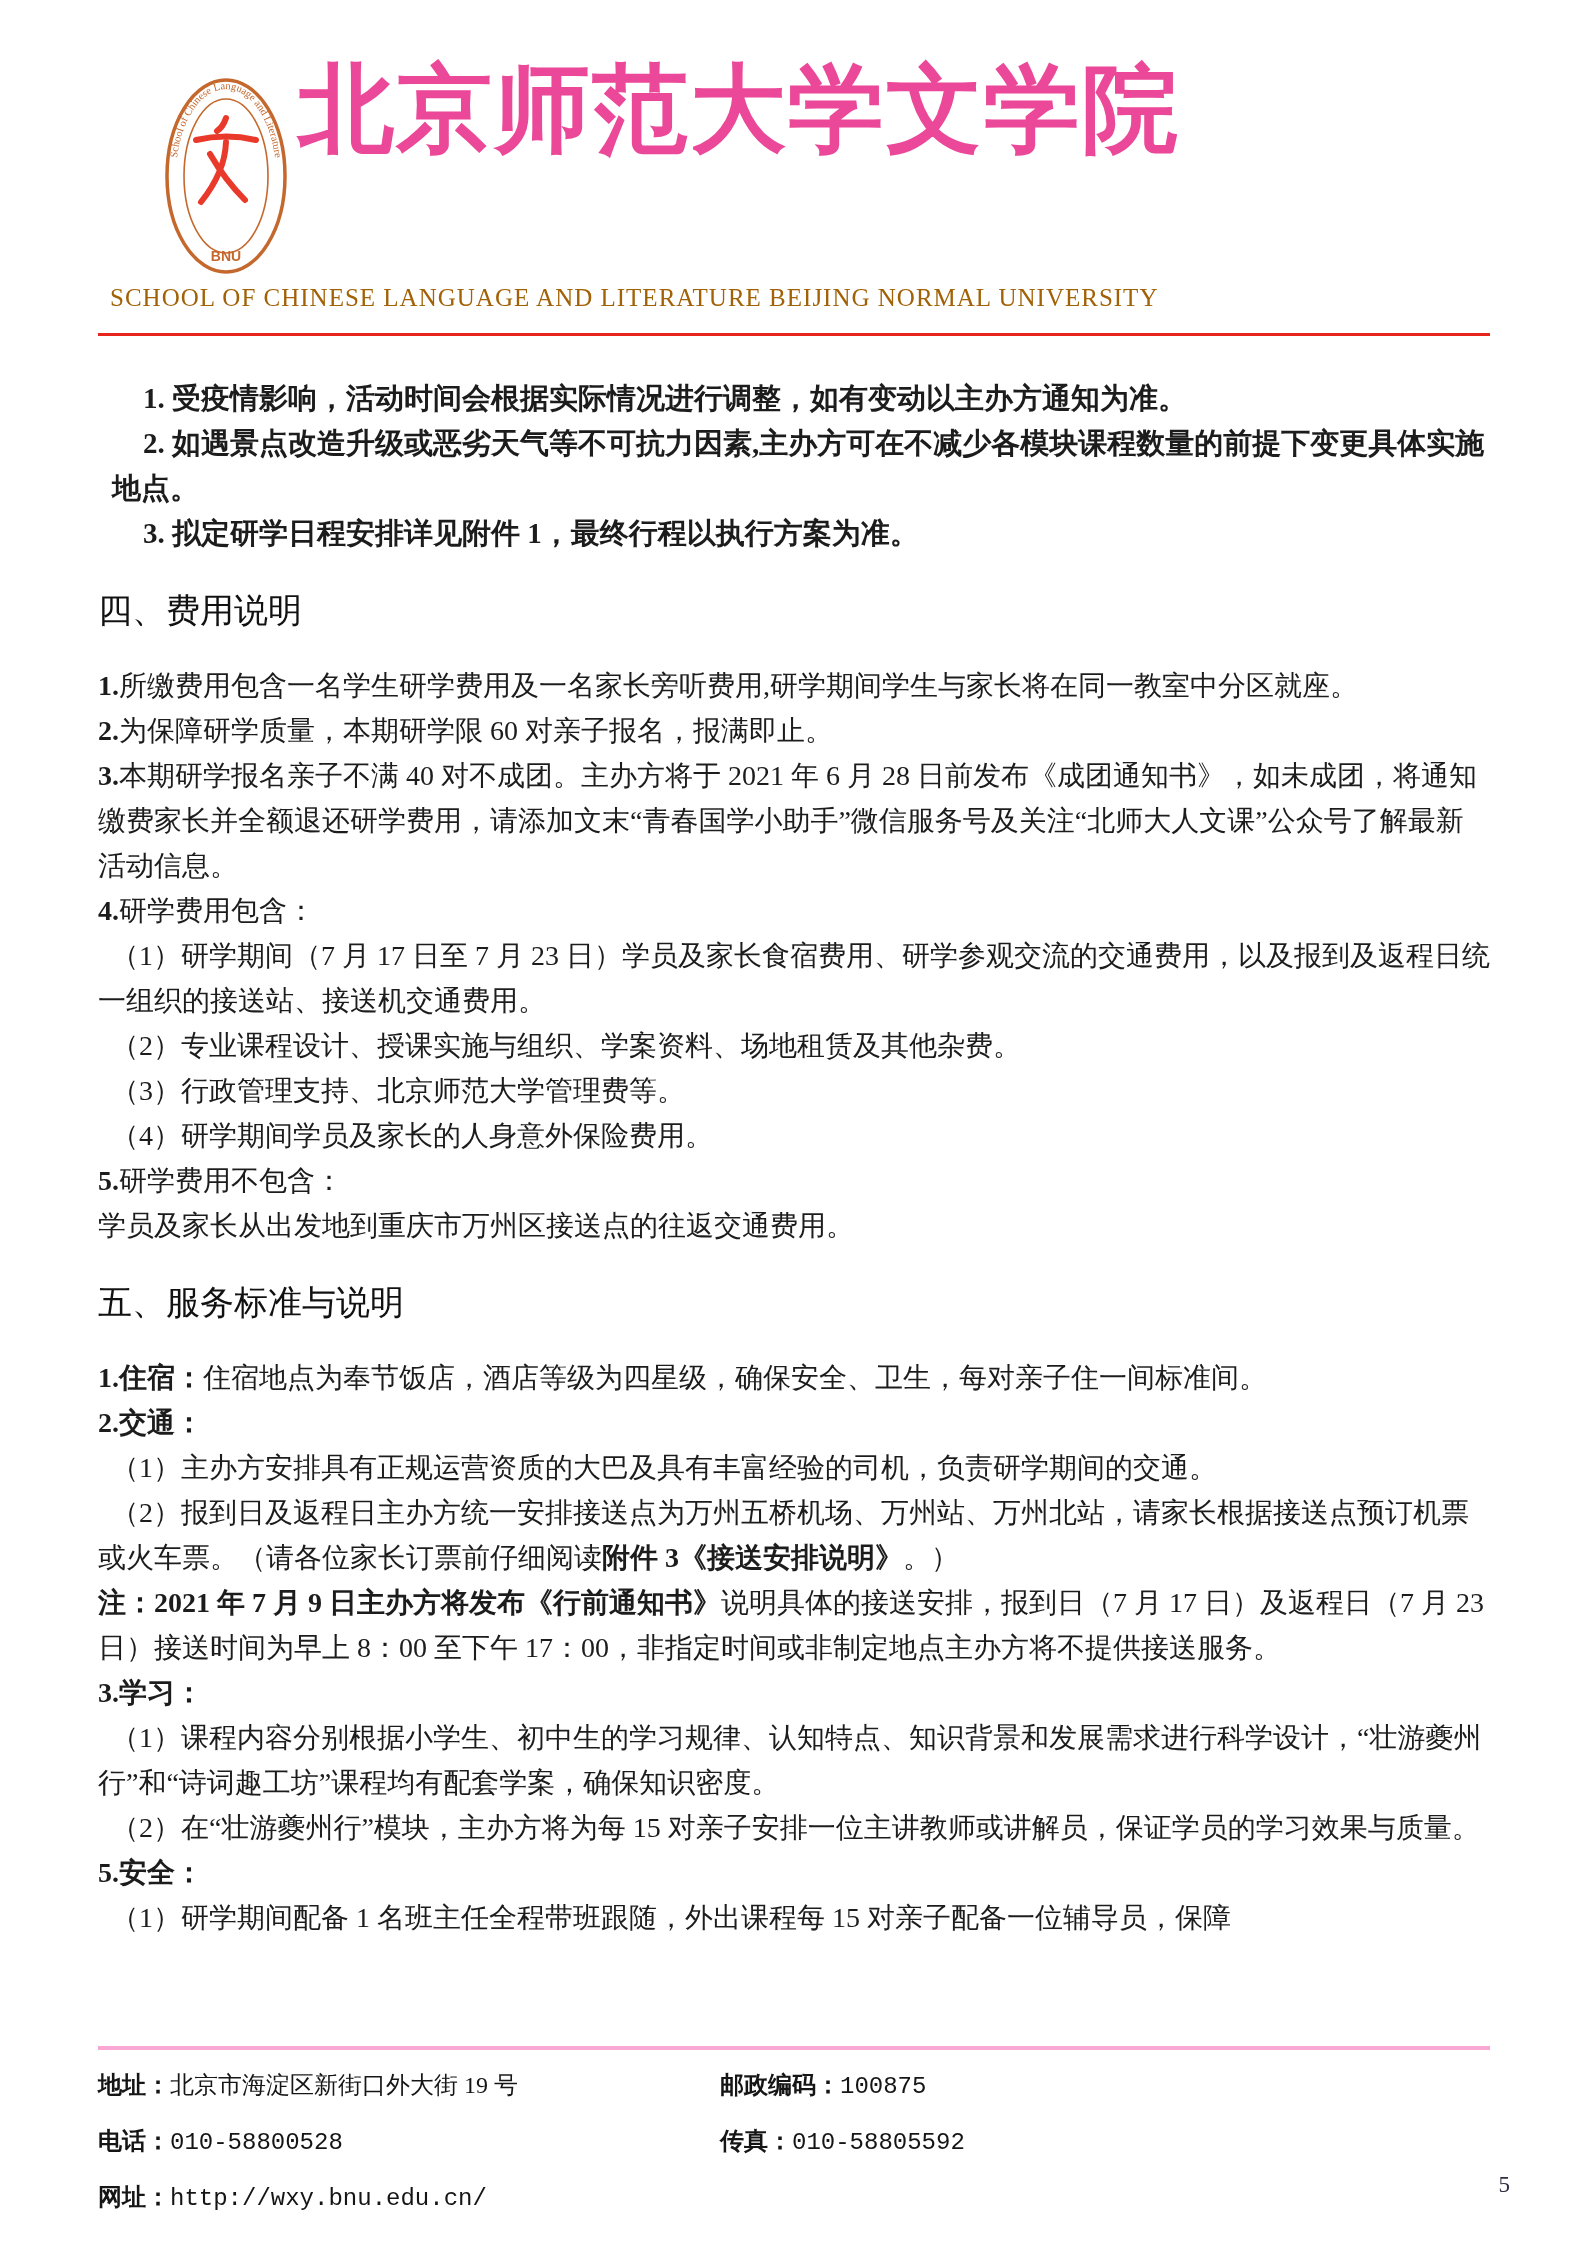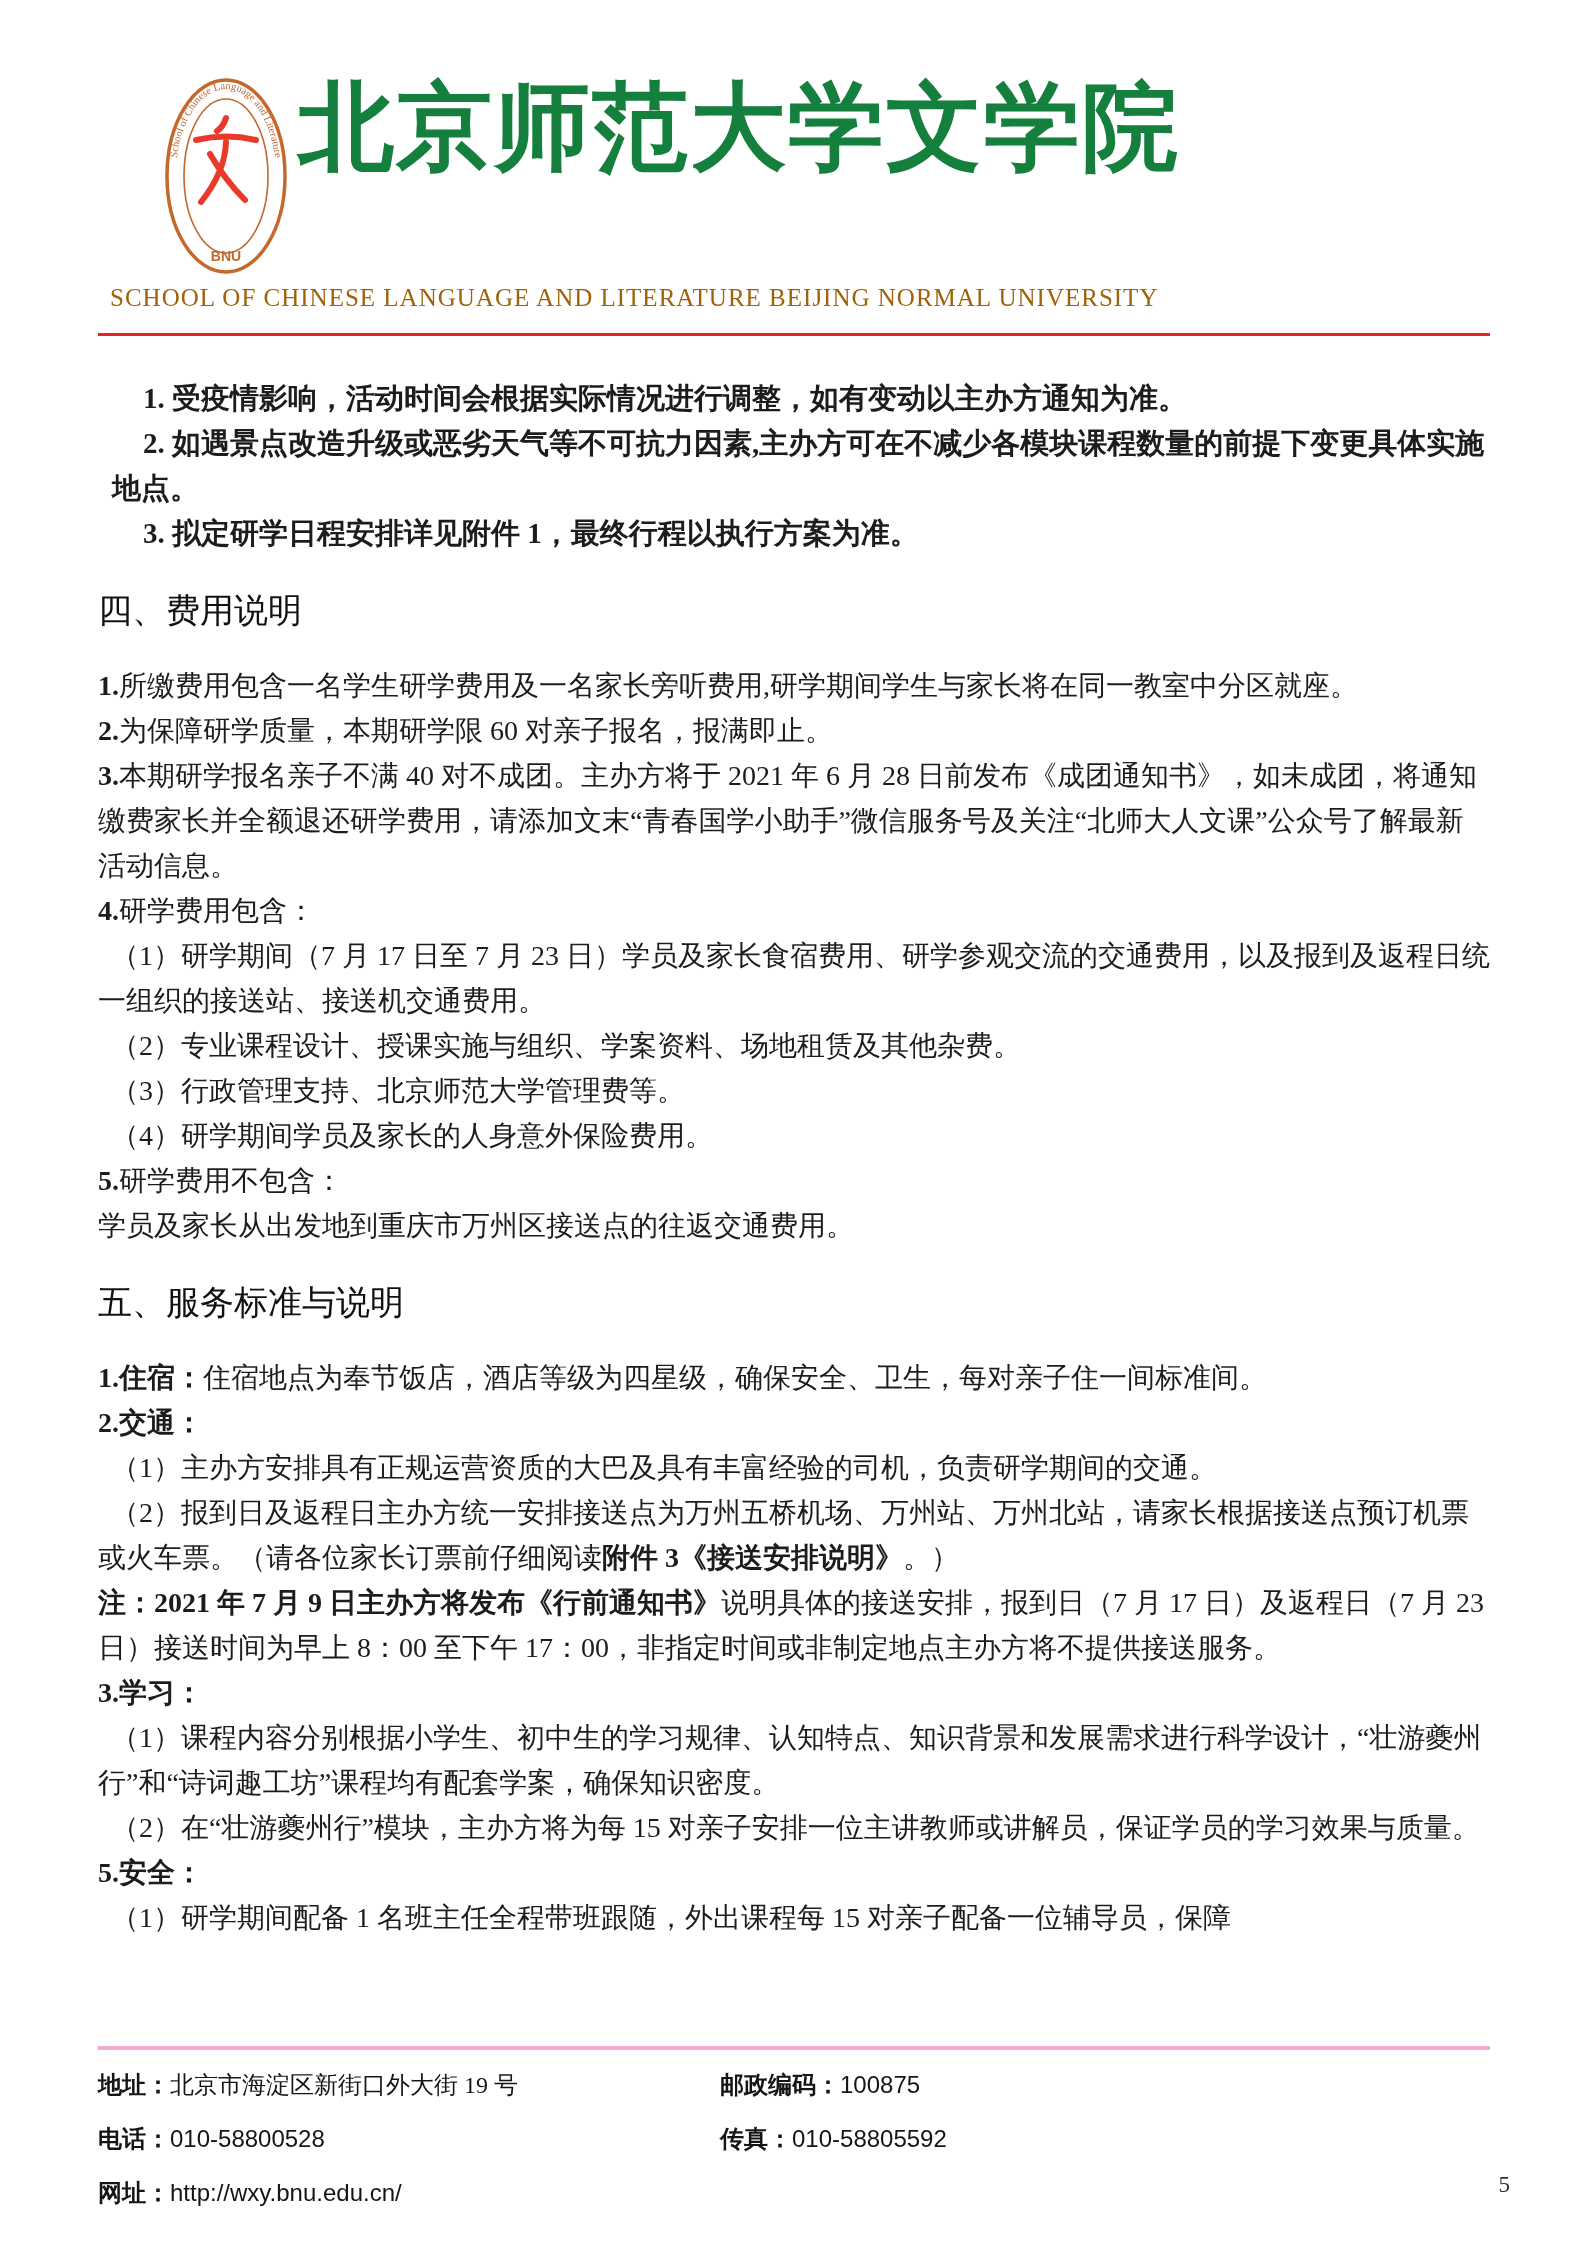--- a/index.html
+++ b/index.html
@@ -5,43 +5,43 @@
   html,body { margin:0; padding:0; background:#ffffff; }
   .page {
     position:relative; width:1588px; height:2245px; background:#ffffff;
     font-family:"Liberation Serif","DejaVu Serif",serif; color:#1c1c1c;
     overflow:hidden;
   }
   
   .header { position:relative; height:352px; margin:0 98px; }
   .logo { position:absolute; left:66px; top:76px; width:124px; height:200px; }
   .title-cn {
-    position:absolute; left:200px; top:70px; white-space:nowrap;
-    font-size:96px; font-weight:bold; color:#15803d; letter-spacing:2px; line-height:1.2;
+    position:absolute; left:200px; top:52px; white-space:nowrap;
+    font-size:96px; font-weight:bold; color:#ec4899; letter-spacing:2px; line-height:1.2;
   }
   .subtitle-en {
     position:absolute; left:12px; top:284px; width:884px; text-align:center;
     font-size:25px; letter-spacing:1px; white-space:nowrap; color:#a16207;
   }
   .hrule { position:absolute; left:0; right:0; top:333px; height:3px; background:#e8251d; }
   
   .content { margin:0 98px; padding-top:24px; font-size:28px; line-height:45px; }
   .notes { padding-left:14px; font-weight:bold; font-size:29px; }
   .note { margin:0; text-indent:31px; }
   h2.sec { font-size:34px; font-weight:normal; margin:32px 0 30px 0; color:#111; }
   .para { margin:0; }
   .para.indent { text-indent:13px; }
   .b { font-weight:bold; }
   
   .footer {
     position:absolute; left:98px; right:98px; top:2046px;
     border-top:4px solid #f9a8d4; padding-top:20px; font-size:24px; color:#151515;
   }
   .foot-grid { display:grid; grid-template-columns:622px 1fr; row-gap:24px; line-height:30px; }
-  .mono { font-family:Liberation Sans, sans-serif; }
+  .mono { font-family:Liberation Mono, monospace; }
   .pagenum { position:absolute; right:78px; top:2172px; font-size:23px; color:#2e2e44; }
 </style>
 </head>
 <body>
 
 <div class="page">
 
   <div class="header">
     <div class="logo">
       <svg viewBox="0 0 124 200" width="124" height="200">

